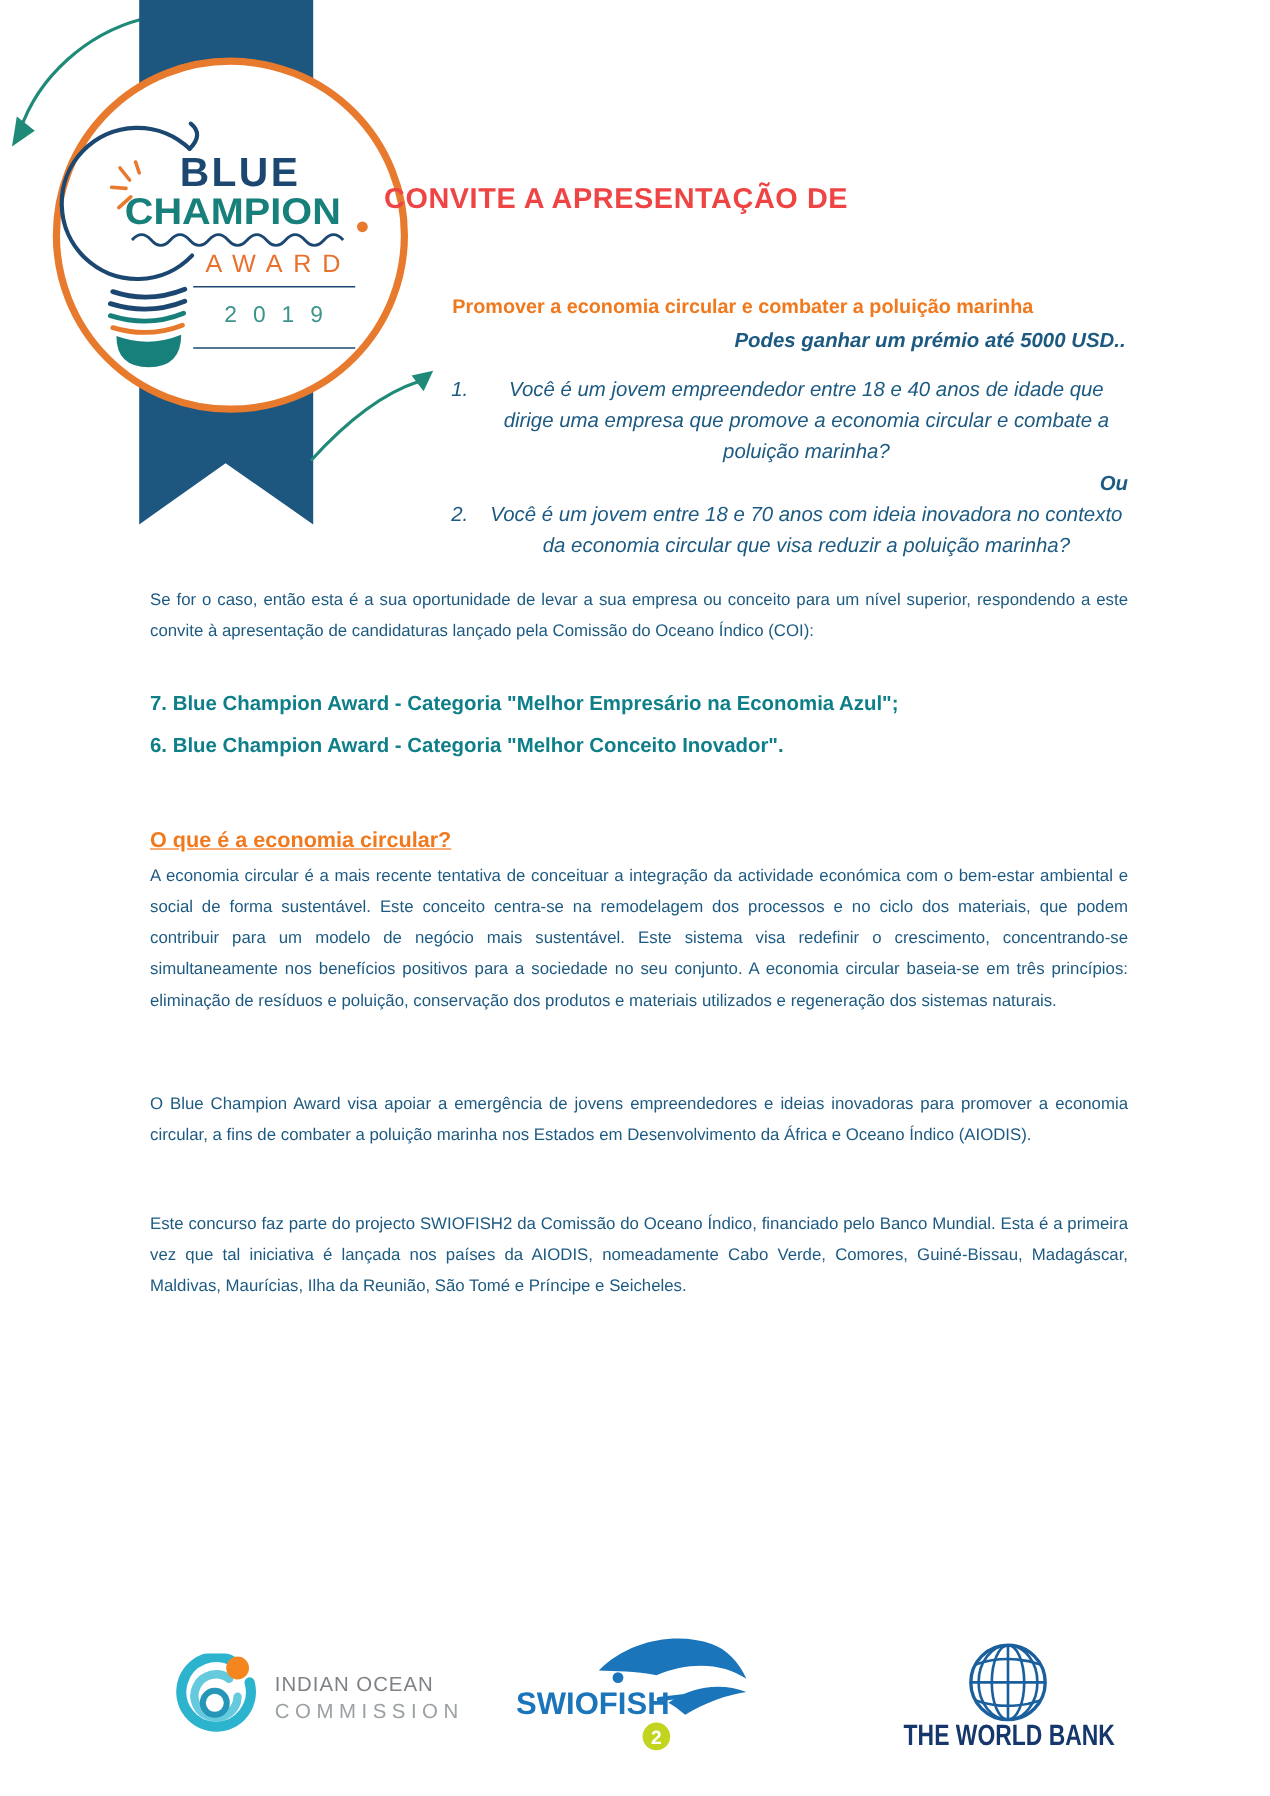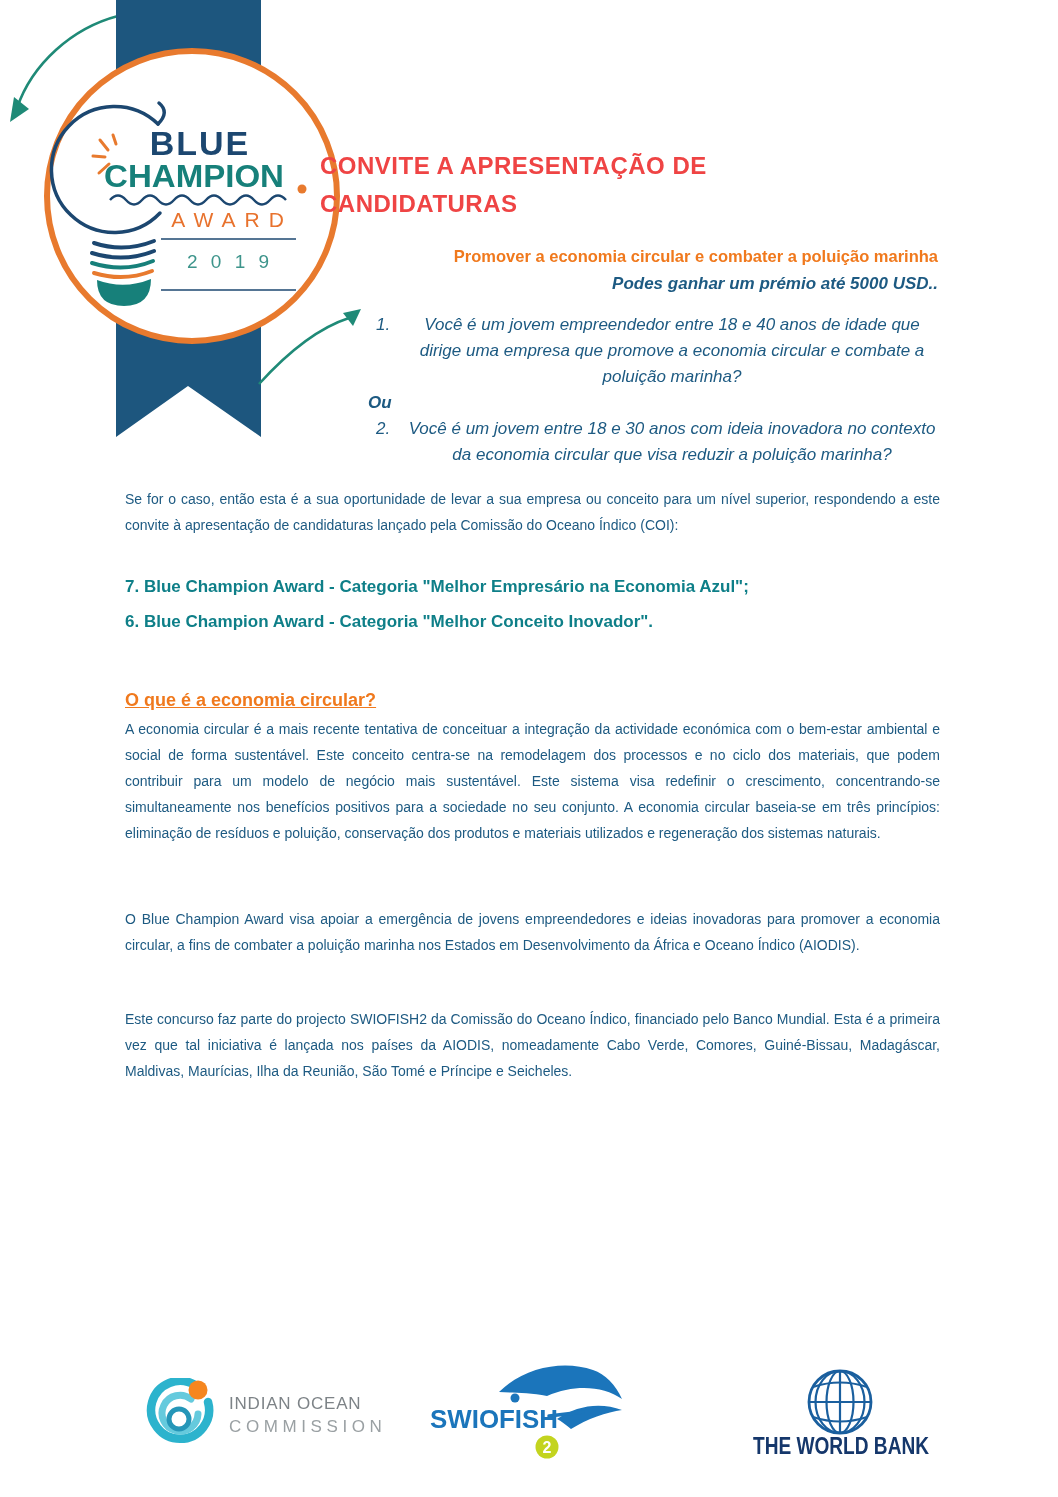--- a/index.html
+++ b/index.html
@@ -8,30 +8,30 @@
   .abs{position:absolute;}
 
   
   .badge-svg{left:0;top:0;}
   svg text{font-family:"Liberation Sans",sans-serif;}
 
   
   .title{left:320px;top:147px;width:620px;text-align:left;color:#ef4444;
          font-weight:bold;font-size:24px;line-height:38px;letter-spacing:.5px;}
   .subtitle{left:300px;top:243px;width:638px;text-align:right;line-height:27px;}
-  .sub-orange{color:#f0791d;font-weight:bold;font-size:16.5px;}
+  .sub-orange{color:#f0791d;font-weight:bold;font-size:16.5px;text-align:center;}
   .sub-blue{color:#1d5a82;font-weight:bold;font-style:italic;font-size:17px;}
 
   
   .questions{left:368px;top:312px;width:572px;color:#1d5a82;font-style:italic;
              font-size:17px;line-height:26px;}
   .q-item{position:relative;padding-left:36px;}
   .q-num{position:absolute;left:8px;top:0;}
   .q-text{text-align:center;}
-  .q-ou{text-align:left;font-weight:bold;}
+  .q-ou{text-align:right;font-weight:bold;}
 
   
   .para{left:125px;width:815px;color:#1d5a82;font-size:14px;line-height:26px;
         text-align:justify;}
   .intro{top:486px;}
   .cat{left:125px;width:815px;color:#0e7f88;font-weight:bold;font-size:17px;}
   .cat1{top:577px;}
   .cat2{top:612px;}
   .section-heading{left:125px;top:690px;color:#f0791d;font-weight:bold;
         font-size:18px;text-decoration:underline;}
@@ -92,36 +92,35 @@
     <circle cx="302" cy="189" r="4.5" fill="#e87a2e"></circle>
     <path d="M110,200 q8,-9 16,0 q8,9 16,0 q8,-9 16,0 q8,9 16,0 q8,-9 16,0 q8,9 16,0 q8,-9 16,0 q8,9 16,0 q8,-9 16,0 q8,9 16,0 q8,-9 16,0" fill="none" stroke="#1c4770" stroke-width="2.4"></path>
     <text x="232" y="227" text-anchor="middle" font-size="21" fill="#e8722d" letter-spacing="9">AWARD</text>
     <line x1="161" y1="239" x2="296" y2="239" stroke="#1c4770" stroke-width="1.3"></line>
     <text x="230" y="268" text-anchor="middle" font-size="19" fill="#3d948b" letter-spacing="4">2 0 1 9</text>
     <line x1="161" y1="290" x2="296" y2="290" stroke="#1c4770" stroke-width="1.3"></line>
   </svg>
 
   <div class="abs title">
     <div>CONVITE A APRESENTAÇÃO DE</div>
-    <div>CANDIDATURAS</div>
   </div>
   <div class="abs subtitle">
     <div class="sub-orange">Promover a economia circular e combater a poluição marinha</div>
     <div class="sub-blue">Podes ganhar um prémio até 5000 USD..</div>
   </div>
 
   <div class="abs questions">
     <div class="q-item">
       <span class="q-num">1.</span>
       <div class="q-text">Você é um jovem empreendedor entre 18 e 40 anos de idade que dirige uma empresa que promove a economia circular e combate a poluição marinha?</div>
     </div>
     <div class="q-ou">Ou</div>
     <div class="q-item">
       <span class="q-num">2.</span>
-      <div class="q-text">Você é um jovem entre 18 e 30 anos com ideia inovadora no contexto da economia circular que visa reduzir a poluição marinha?</div>
+      <div class="q-text">Você é um jovem entre 18 e 70 anos com ideia inovadora no contexto da economia circular que visa reduzir a poluição marinha?</div>
     </div>
   </div>
 
   <div class="abs para intro">Se for o caso, então esta é a sua oportunidade de levar a sua empresa ou conceito para um nível superior, respondendo a este convite à apresentação de candidaturas lançado pela Comissão do Oceano Índico (COI):</div>
   <div class="abs cat cat1">7. Blue Champion Award - Categoria "Melhor Empresário na Economia Azul";</div>
   <div class="abs cat cat2">6. Blue Champion Award - Categoria "Melhor Conceito Inovador".</div>
   <div class="abs section-heading">O que é a economia circular?</div>
   <div class="abs para p1">A economia circular é a mais recente tentativa de conceituar a integração da actividade económica com o bem-estar ambiental e social de forma sustentável. Este conceito centra-se na remodelagem dos processos e no ciclo dos materiais, que podem contribuir para um modelo de negócio mais sustentável. Este sistema visa redefinir o crescimento, concentrando-se simultaneamente nos benefícios positivos para a sociedade no seu conjunto. A economia circular baseia-se em três princípios: eliminação de resíduos e poluição, conservação dos produtos e materiais utilizados e regeneração dos sistemas naturais.</div>
   <div class="abs para p2">O Blue Champion Award visa apoiar a emergência de jovens empreendedores e ideias inovadoras para promover a economia circular, a fins de combater a poluição marinha nos Estados em Desenvolvimento da África e Oceano Índico (AIODIS).</div>
   <div class="abs para p3">Este concurso faz parte do projecto SWIOFISH2 da Comissão do Oceano Índico, financiado pelo Banco Mundial. Esta é a primeira vez que tal iniciativa é lançada nos países da AIODIS, nomeadamente Cabo Verde, Comores, Guiné-Bissau, Madagáscar, Maldivas, Maurícias, Ilha da Reunião, São Tomé e Príncipe e Seicheles.</div>

